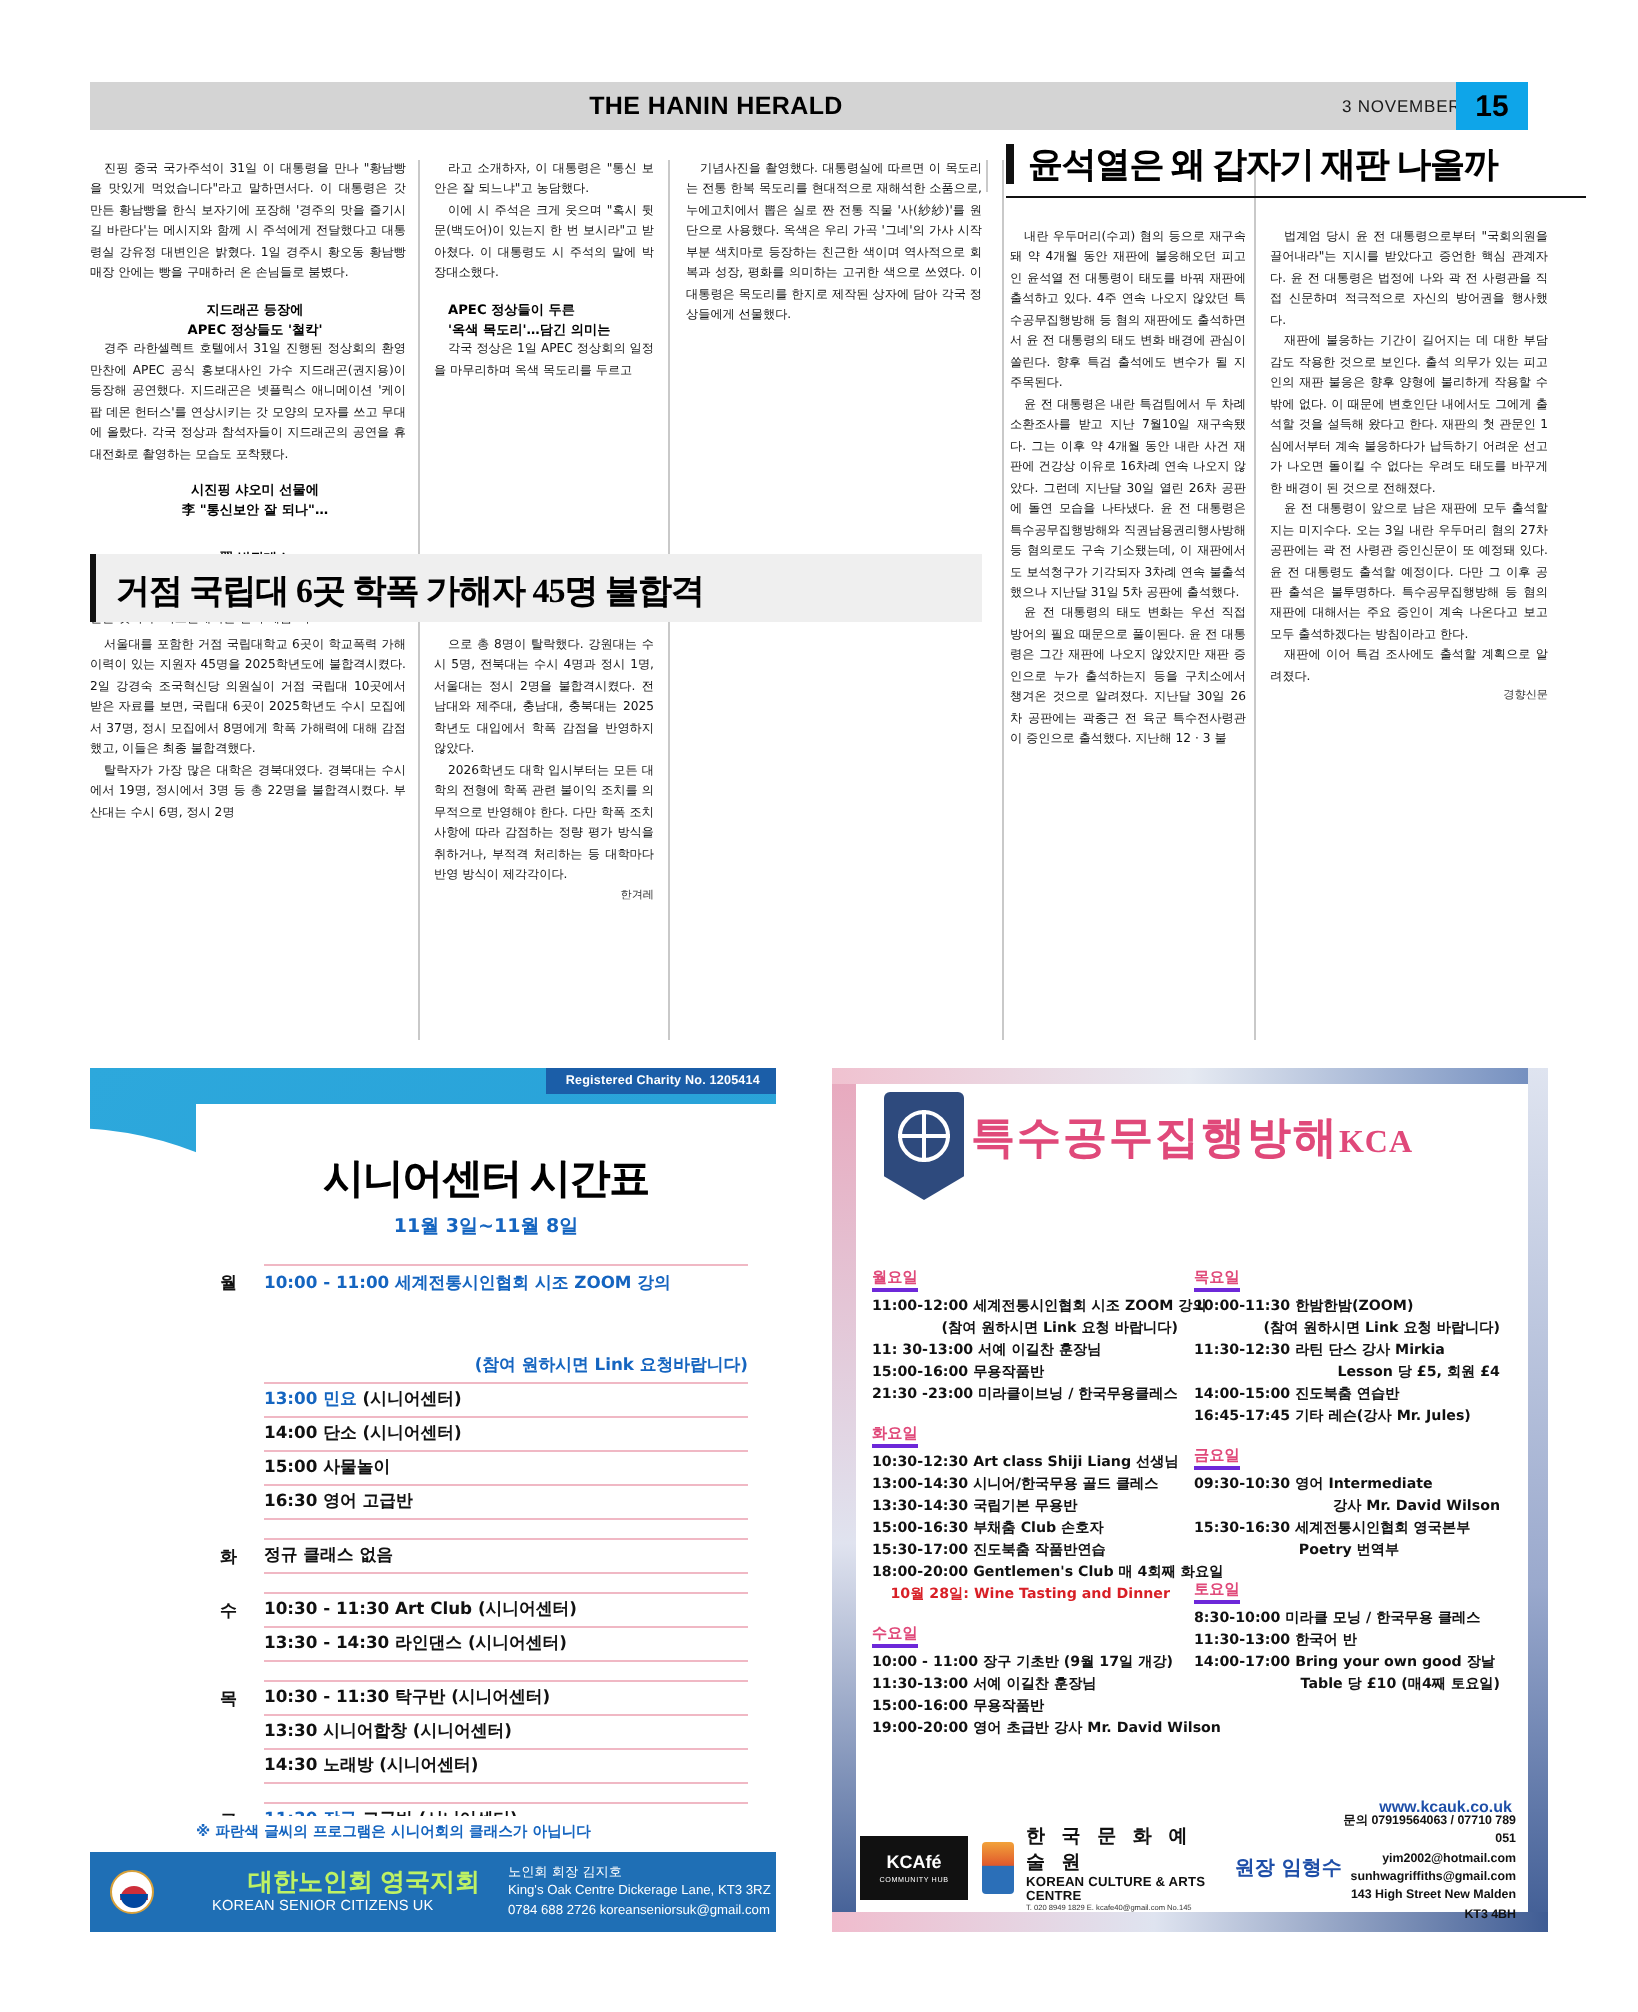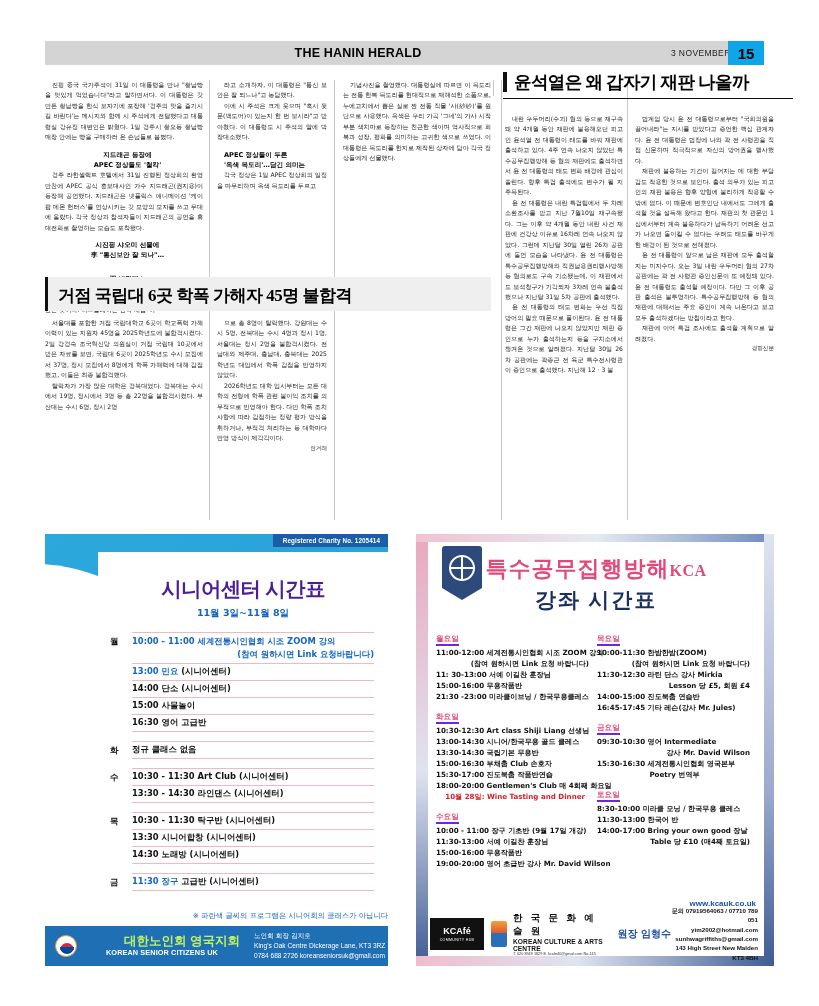--- a/index.html
+++ b/index.html
@@ -117,23 +117,23 @@
     position: absolute; right: 0; top: 0;
     background: #1b5ea8; color: #fff;
     font-family: "Liberation Sans", sans-serif;
     font-weight: bold; font-size: 6.3px;
     padding: 3px 8px 3px 10px;
     letter-spacing: 0.1px;
     z-index: 5;
   }
   .sc-title {
     text-align: center; margin-top: 23px;
-    font-family: Liberation Sans, sans-serif;
+    font-family: Liberation Serif, serif;
     font-weight: bold; font-size: 20.5px;
-    color: #4c1d95; letter-spacing: -0.7px;
+    color: #000000; letter-spacing: -0.7px;
   }
   .sc-dates {
     text-align: center; margin-top: 4px;
     font-family: "DejaVu Sans", sans-serif;
     font-weight: bold; font-size: 9.5px;
     color: #1565c0;
   }
   .sc-table { margin: 12px 14px 0 12px; }
   .sc-group { display: flex; margin-bottom: 0; }
   .sc-day {
@@ -145,27 +145,27 @@
   .sc-rows { flex: 1; }
   .sc-row {
     border-top: 1px solid #f0b8c4;
     font-family: "DejaVu Sans", sans-serif;
     font-weight: bold; font-size: 8.4px;
     color: #111; padding: 2.5px 0 2.5px 0;
     white-space: nowrap;
   }
   .sc-row.blue { color: #1565c0; }
   .sc-row.last { border-bottom: 1px solid #f0b8c4; }
-  .sc-row.cont { text-align: right; border-top: none; padding-top: 0; }
+  .sc-row.cont { text-align: right; border-top: none; padding-top: 0; margin-top: 28px; }
   .sc-gap { height: 9px; }
   .sc-note {
     position: absolute; left: 53px; right: 0; bottom: 40px;
-    text-align: right;
-    font-family: "DejaVu Sans", sans-serif;
-    font-weight: normal; font-size: 7.3px; color: #1565c0;
+    text-align: left;
+    font-family: "DejaVu Sans", sans-serif;
+    font-weight: bold; font-size: 7.3px; color: #1565c0;
     background: #fff; padding: 3px 0 5px 0;
   }
   .sc-footer {
     position: absolute; left: 0; right: 0; bottom: 0; height: 40px;
     background: #1f6fb5;
     display: flex; align-items: center; padding-left: 10px;
   }
   .sc-logo {
     width: 22px; height: 22px; border-radius: 50%;
     background: #ffffff;
@@ -182,21 +182,21 @@
     width: 14px; height: 7px; background: #0047a0;
     border-radius: 0 0 7px 7px;
   }
   .sc-org { margin-left: 7px; }
   .sc-org .ko {
     font-family: Liberation Sans, sans-serif;
     font-weight: bold; font-size: 12.5px; color: #bef264; line-height: 1.05; padding-left: 40px;
   }
   .sc-org .en {
     font-family: "Liberation Sans", sans-serif;
-    font-weight: bold; font-size: 7.3px; color: #fff; letter-spacing: 0.1px; padding-left: 22px;
+    font-weight: normal; font-size: 7.3px; color: #fff; letter-spacing: 0.1px; padding-left: 22px;
   }
   .sc-contact {
     margin-left: 14px; color: #fff;
     font-family: "Liberation Sans", sans-serif;
     font-size: 6.6px; line-height: 1.42;
   }
   .sc-contact .ln1 { font-family:"DejaVu Sans",sans-serif; font-size:6.6px; }
 
   
   .ad-right {
@@ -469,21 +469,20 @@
   <div class="kca-bg-r"></div>
   <div class="kca-bg-b"></div>
 
   <div class="kca-inner">
     <div class="kca-crest">
       <div class="sym"></div>
     </div>
     <div class="kca-title1">
       <span>특수공무집행방해</span><span class="kcaEn">KCA</span>
     </div>
-    <div class="kca-title2">강좌 시간표</div>
 
     <div class="kca-cols" id="kca-cols">
         <div class="kca-col"><div class="kca-daylabel first">월요일</div><div class="kca-line">11:00-12:00 세계전통시인협회 시조 ZOOM 강의</div><div class="kca-line right">(참여 원하시면 Link 요청 바랍니다)</div><div class="kca-line">11: 30-13:00 서예 이길찬 훈장님</div><div class="kca-line">15:00-16:00 무용작품반</div><div class="kca-line">21:30 -23:00  미라클이브닝 / 한국무용클레스</div><div class="kca-daylabel">화요일</div><div class="kca-line">10:30-12:30 Art class Shiji Liang 선생님</div><div class="kca-line">13:00-14:30 시니어/한국무용 골드 클레스</div><div class="kca-line">13:30-14:30 국립기본 무용반</div><div class="kca-line">15:00-16:30 부채춤 Club 손호자</div><div class="kca-line">15:30-17:00 진도북춤 작품반연습</div><div class="kca-line">18:00-20:00 Gentlemen's Club 매 4회째 화요일</div><div class="kca-line red">10월 28일: Wine Tasting and Dinner</div><div class="kca-daylabel">수요일</div><div class="kca-line">10:00  - 11:00 장구 기초반 (9월 17일 개강)</div><div class="kca-line">11:30-13:00 서예 이길찬 훈장님</div><div class="kca-line">15:00-16:00 무용작품반</div><div class="kca-line">19:00-20:00 영어 초급반 강사 Mr. David Wilson</div></div>
         <div class="kca-col"><div class="kca-daylabel first">목요일</div><div class="kca-line">10:00-11:30 한밤한밤(ZOOM)</div><div class="kca-line right">(참여 원하시면 Link 요청 바랍니다)</div><div class="kca-line">11:30-12:30 라틴 단스 강사 Mirkia</div><div class="kca-line right">Lesson 당 £5, 회원 £4</div><div class="kca-line">14:00-15:00 진도북춤 연습반</div><div class="kca-line">16:45-17:45 기타 레슨(강사 Mr. Jules)</div><div class="kca-daylabel">금요일</div><div class="kca-line">09:30-10:30 영어 Intermediate</div><div class="kca-line right">강사 Mr. David Wilson</div><div class="kca-line">15:30-16:30 세계전통시인협회 영국본부</div><div class="kca-line center">Poetry 번역부</div><div class="kca-daylabel">토요일</div><div class="kca-line">8:30-10:00  미라클 모닝 / 한국무용 클레스</div><div class="kca-line">11:30-13:00  한국어 반</div><div class="kca-line">14:00-17:00 Bring your own good 장날</div><div class="kca-line right">Table 당 £10 (매4째 토요일)</div></div>
       </div>
 
 
     <div class="kca-web">www.kcauk.co.uk</div>
 
     <div class="kca-footer">

